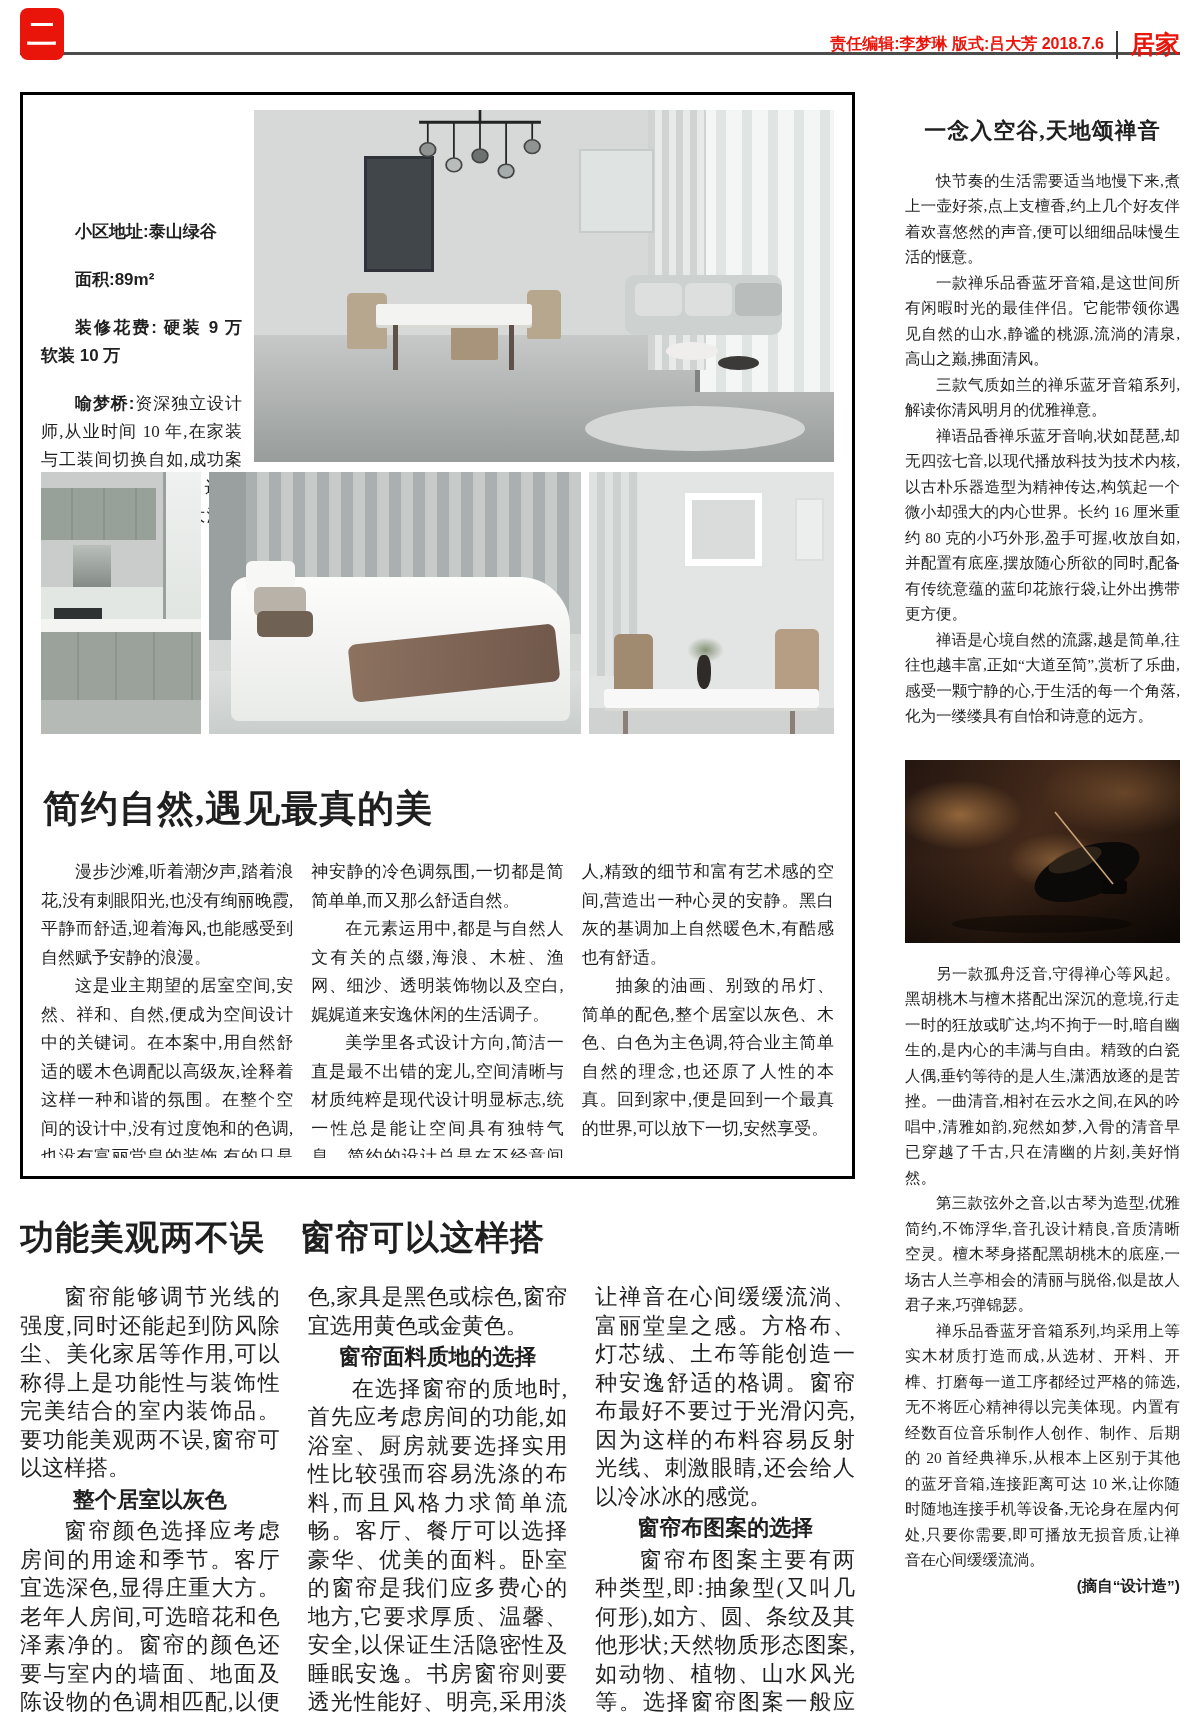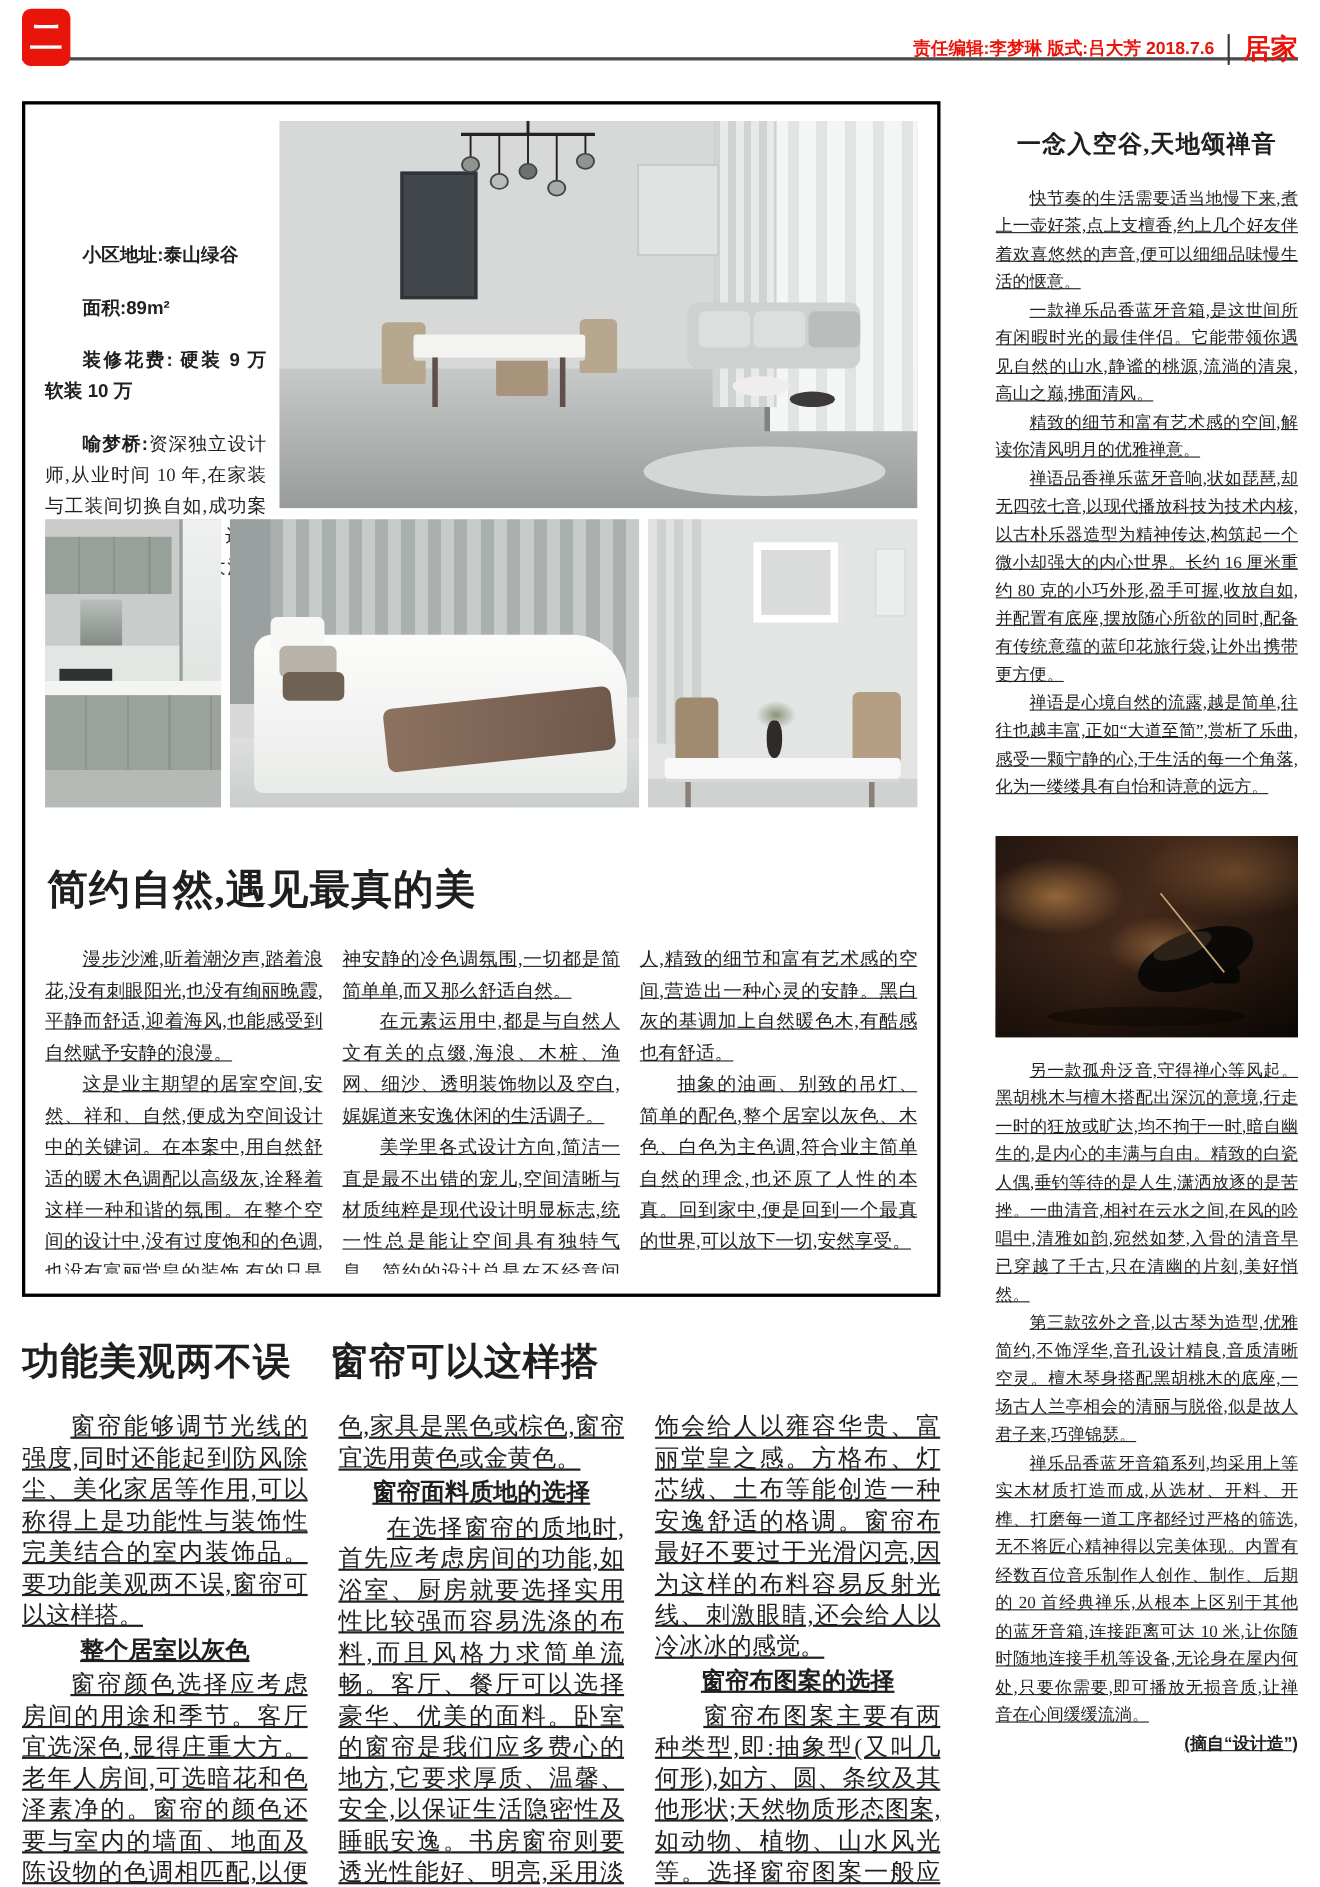--- a/index.html
+++ b/index.html
@@ -109,21 +109,21 @@
   .dn-leg{width:5px;height:12%;background:#8b8077;}
   .dn-leg.l1{left:14%;bottom:0;} .dn-leg.l2{right:16%;bottom:0;}
   .dn-vase{left:44%;bottom:17%;width:6%;height:13%;background:#2e2b28;border-radius:40% 40% 45% 45%;}
   .dn-plant{left:40%;bottom:27%;width:15%;height:10%;border-radius:50%;
     background:radial-gradient(rgba(126,139,109,.9),rgba(126,139,109,0) 70%);}
 
   
   .feature-headline{font-size:37px;font-weight:bold;letter-spacing:1px;margin:50px 0 24px 2px;}
   .feature-cols{display:flex;gap:18px;height:300px;overflow:hidden;}
   .fcol{flex:1;font-size:17px;line-height:28.5px;text-align:justify;}
-  .fcol p,.bcol p,.sidebar p{text-indent:2em;text-decoration:underline;}
+  .fcol p,.bcol p,.sidebar p{text-indent:2em;}
   .no-indent{text-indent:0 !important;}
 
   
   .bottom-sec{margin-top:36px;}
   .bottom-headline{font-size:34px;font-weight:bold;letter-spacing:1px;margin:0 0 22px 0;}
   .bottom-cols{display:flex;gap:28px;height:438px;overflow:hidden;}
   .bcol{flex:1;font-size:22px;line-height:28.5px;text-align:justify;}
   .subhead{text-align:center;text-indent:0 !important;font-weight:bold;
     font-family:"Liberation Sans","DejaVu Sans",sans-serif;margin:3px 0;}
   .credit{text-align:right;text-indent:0 !important;font-weight:bold;
@@ -274,36 +274,36 @@
             <p class="subhead">整个居室以灰色</p>
             <p>窗帘颜色选择应考虑房间的用途和季节。客厅宜选深色,显得庄重大方。老年人房间,可选暗花和色泽素净的。窗帘的颜色还要与室内的墙面、地面及陈设物的色调相匹配,以便形成统一和谐的环境美。如墙壁是白色或淡象牙色,家具是黄色或灰色,窗帘宜选用橙色。墙壁是浅蓝色,家具是浅黄色,窗帘宜选用白底蓝花色。墙壁是黄色或淡黄</p>
           </div>
           <div class="bcol">
             <p class="no-indent">色,家具是黑色或棕色,窗帘宜选用黄色或金黄色。</p>
             <p class="subhead">窗帘面料质地的选择</p>
             <p>在选择窗帘的质地时,首先应考虑房间的功能,如浴室、厨房就要选择实用性比较强而容易洗涤的布料,而且风格力求简单流畅。客厅、餐厅可以选择豪华、优美的面料。卧室的窗帘是我们应多费心的地方,它要求厚质、温馨、安全,以保证生活隐密性及睡眠安逸。书房窗帘则要透光性能好、明亮,采用淡雅的色彩,使人身处其中心情平稳,有利于工作学习。</p>
             <p>不同质地的窗帘布会产生不同的装饰效果。丝绒、缎料、提花织物、花边装</p>
           </div>
           <div class="bcol">
-            <p class="no-indent">饰会给人以雍容华贵、富丽堂皇之感。方格布、灯芯绒、土布等能创造一种安逸舒适的格调。窗帘布最好不要过于光滑闪亮,因为这样的布料容易反射光线、刺激眼睛,还会给人以冷冰冰的感觉。</p>
+            <p class="no-indent">让禅音在心间缓缓流淌、富丽堂皇之感。方格布、灯芯绒、土布等能创造一种安逸舒适的格调。窗帘布最好不要过于光滑闪亮,因为这样的布料容易反射光线、刺激眼睛,还会给人以冷冰冰的感觉。</p>
             <p class="subhead">窗帘布图案的选择</p>
             <p>窗帘布图案主要有两种类型,即:抽象型(又叫几何形),如方、圆、条纹及其他形状;天然物质形态图案,如动物、植物、山水风光等。选择窗帘图案一般应注意,窗帘图案不宜过于琐碎,要考虑打褶后的效果。窗帘花纹不宜选择斜面,否则会使人产生倾斜感。高大的房间宜选横向花纹。</p>
 
           </div>
         </div>
       </section>
     </div>
 
     <aside class="sidebar">
       <h2 class="sidebar-title">一念入空谷,天地颂禅音</h2>
 
       <div class="sb-block1">
         <p>快节奏的生活需要适当地慢下来,煮上一壶好茶,点上支檀香,约上几个好友伴着欢喜悠然的声音,便可以细细品味慢生活的惬意。</p>
         <p>一款禅乐品香蓝牙音箱,是这世间所有闲暇时光的最佳伴侣。它能带领你遇见自然的山水,静谧的桃源,流淌的清泉,高山之巅,拂面清风。</p>
-        <p>精致的细节和富有艺术感的空间,解读你清风明月的优雅禅意。</p>
+        <p>三款气质如兰的禅乐蓝牙音箱系列,解读你清风明月的优雅禅意。</p>
         <p>禅语品香禅乐蓝牙音响,状如琵琶,却无四弦七音,以现代播放科技为技术内核,以古朴乐器造型为精神传达,构筑起一个微小却强大的内心世界。长约 16 厘米重约 80 克的小巧外形,盈手可握,收放自如,并配置有底座,摆放随心所欲的同时,配备有传统意蕴的蓝印花旅行袋,让外出携带更方便。</p>
         <p>禅语是心境自然的流露,越是简单,往往也越丰富,正如“大道至简”,赏析了乐曲,感受一颗宁静的心,于生活的每一个角落,化为一缕缕具有自怡和诗意的远方。</p>
       </div>
 
       <div class="sidebar-photo">
         <svg viewBox="0 0 275 183" preserveAspectRatio="none">
           <ellipse cx="182" cy="112" rx="55" ry="25" fill="#0c0a09" transform="rotate(-20 182 112)"></ellipse>
           <ellipse cx="170" cy="100" rx="28" ry="10" fill="#3a2c20" opacity="0.7" transform="rotate(-20 170 100)"></ellipse>
           <rect x="196" y="120" width="26" height="14" rx="4" fill="#080706"></rect>
           <line x1="150" y1="52" x2="208" y2="124" stroke="#c9a277" stroke-width="1.6"></line>

